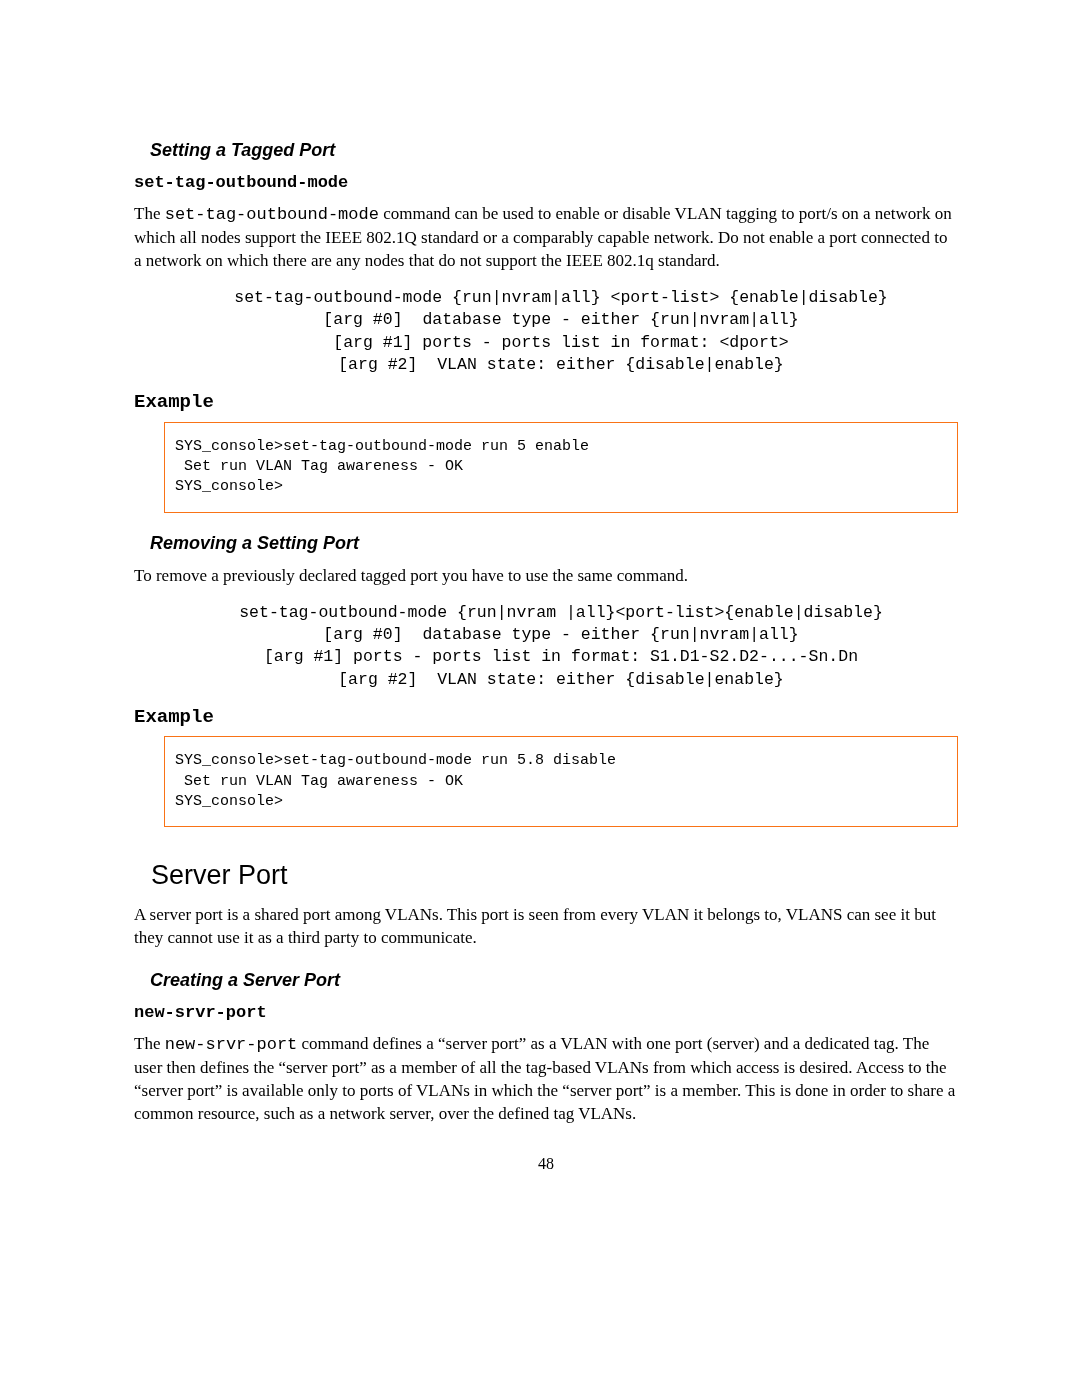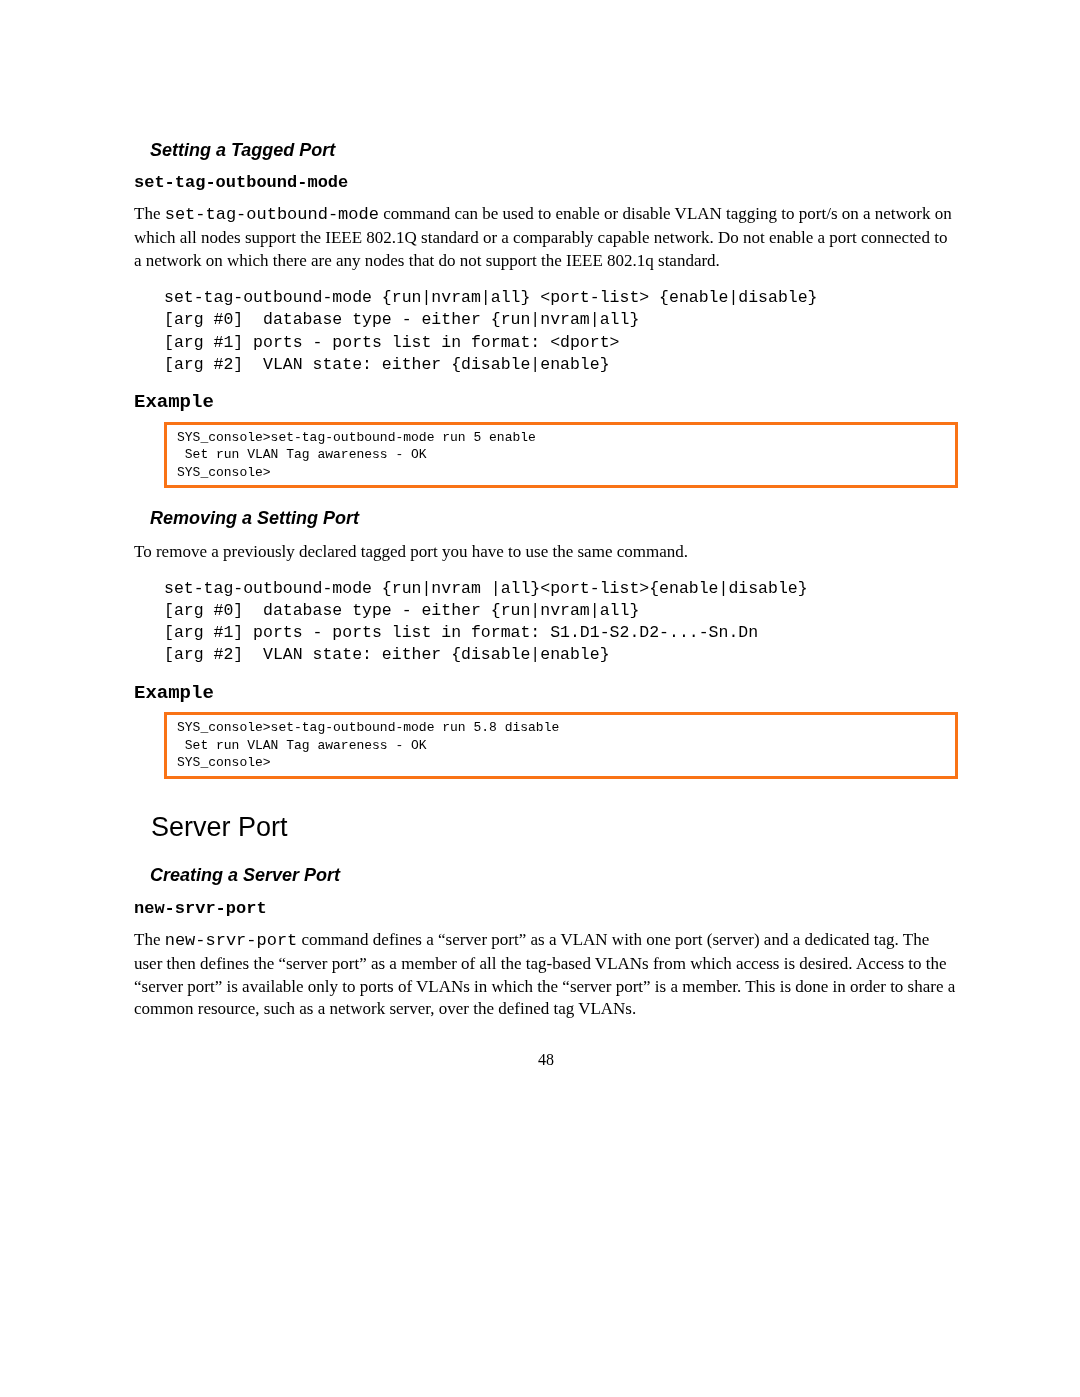--- a/index.html
+++ b/index.html
@@ -41,33 +41,34 @@
   }
   .mono-inline {
     font-family: "Courier New", monospace;
   }
   .code-block {
     font-family: "Courier New", monospace;
     font-size: 16.5px;
     white-space: pre;
     margin: 6px 0 14px 30px;
     line-height: 1.35;
+    text-align: center;
   }
   .example-label {
     font-family: "Courier New", monospace;
     font-weight: bold;
     font-size: 19px;
     margin: 8px 0 6px 0;
   }
   .example-box {
-    border: 3px solid #f97316;
+    border: 1px solid #f97316;
     margin: 4px 0 18px 30px;
-    padding: 4px 10px;
+    padding: 14px 10px;
     font-family: "Courier New", monospace;
-    font-size: 13px;
+    font-size: 15px;
     white-space: pre;
     line-height: 1.35;
   }
   .section {
     font-family: Arial, Helvetica, sans-serif;
     font-weight: normal;
     font-size: 27px;
     margin: 30px 0 10px 17px;
   }
   .page-number {
@@ -101,20 +102,21 @@
   <div class="code-block">set-tag-outbound-mode {run|nvram |all}&lt;port-list&gt;{enable|disable}
 [arg #0]  database type - either {run|nvram|all}
 [arg #1] ports - ports list in format: S1.D1-S2.D2-...-Sn.Dn
 [arg #2]  VLAN state: either {disable|enable}</div>
   <div class="example-label">Example</div>
   <div class="example-box">SYS_console&gt;set-tag-outbound-mode run 5.8 disable
  Set run VLAN Tag awareness - OK
 SYS_console&gt;</div>
 
   <div class="section">Server Port</div>
+  <div class="para">A server port is a shared port among VLANs.  This port is seen from every VLAN it belongs to, VLANS can see it but they cannot use it as a third party to communicate.</div>
 
   <div class="subsection">Creating a Server Port</div>
   <div class="cmd-name">new-srvr-port</div>
   <div class="para">
     <span>The </span><span class="mono-inline">new-srvr-port</span><span> command defines a “server port” as a VLAN with one port (server) and a dedicated tag.  The user then defines the “server port” as a member of all the tag-based VLANs from which access is desired.  Access to the “server port” is available only to ports of VLANs in which the “server port” is a member.  This is done in order to share a common resource, such as a network server, over the defined tag VLANs.</span>
   </div>
 
   <div class="page-number">48</div>
 </div>
 

